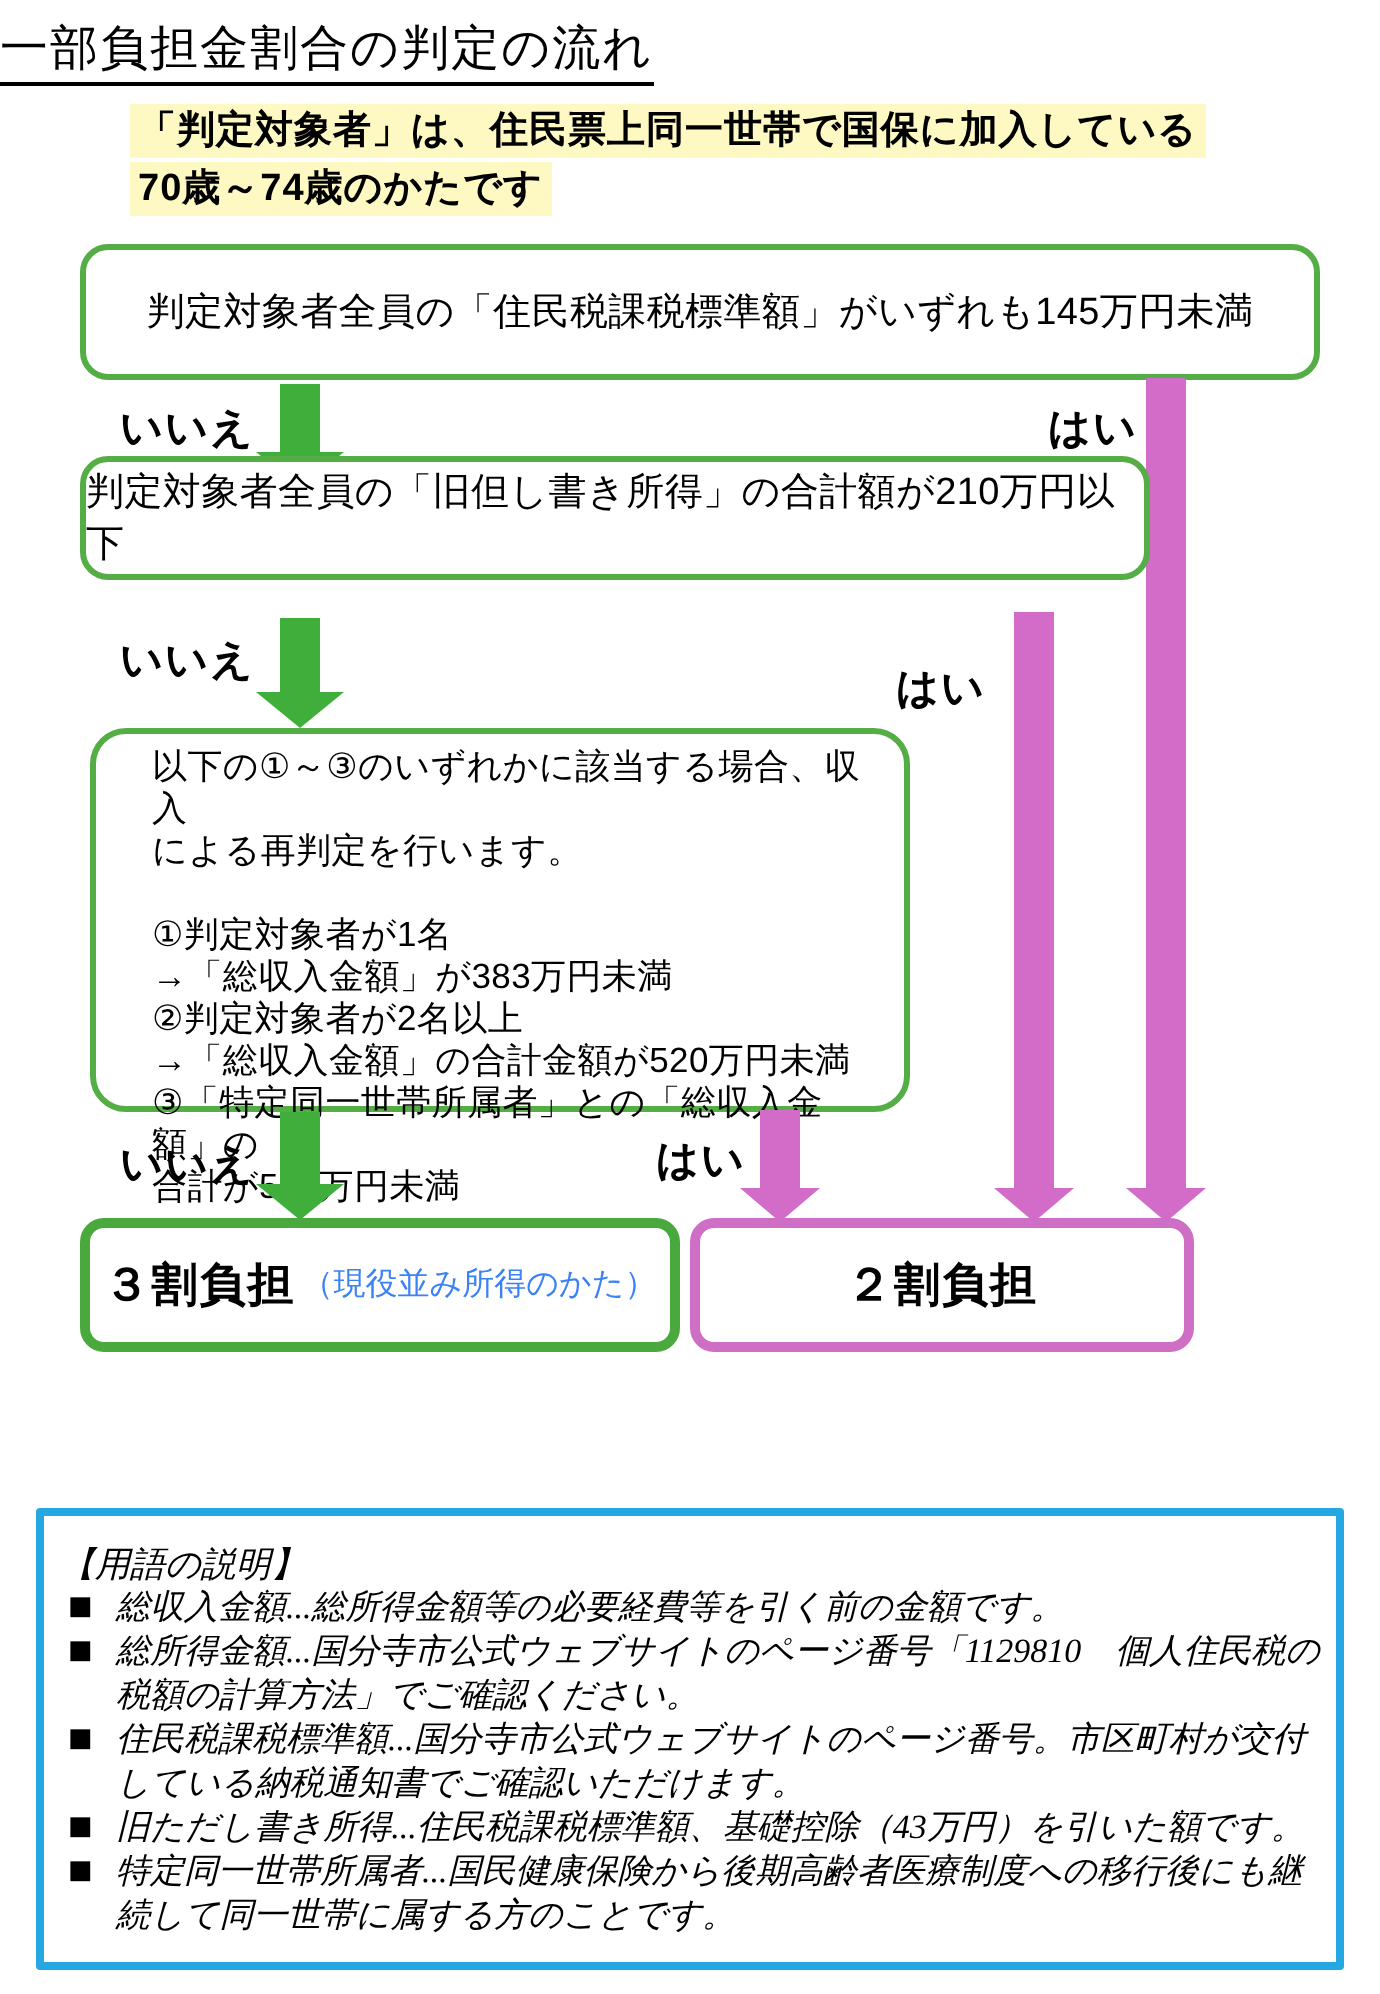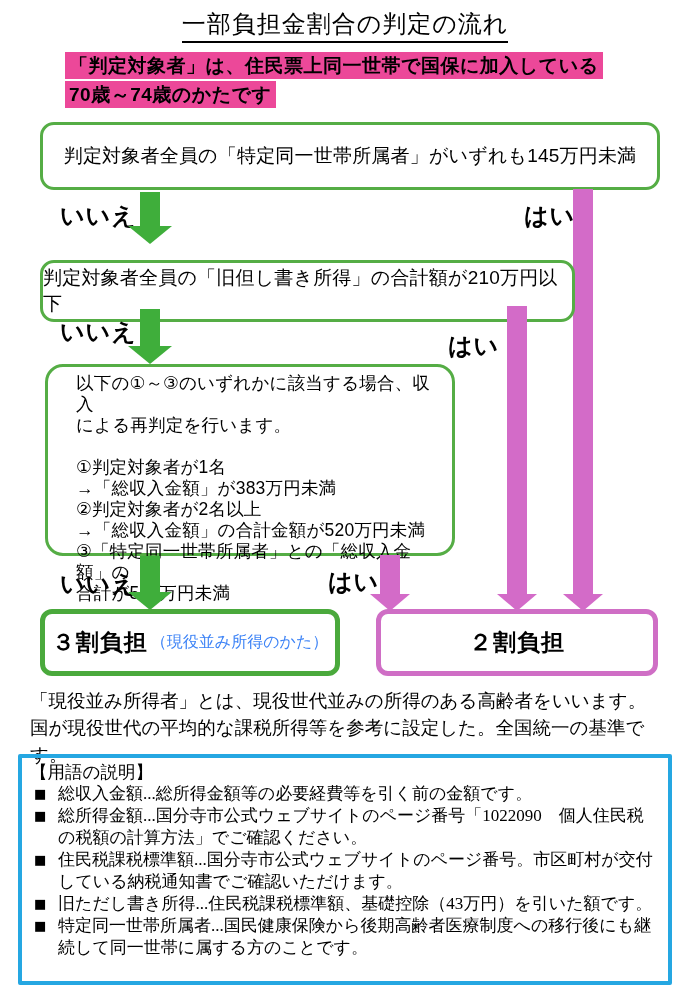--- a/index.html
+++ b/index.html
@@ -7,108 +7,109 @@
   .page {
     position: relative;
     width: 690px;
     height: 997px;
     background: #fff;
     font-family: "Liberation Sans", "DejaVu Sans", sans-serif;
     color: #000;
     overflow: hidden;
   }
   
-  .title-wrap { position: absolute; top: 8px; left: 0; width: 100%; text-align: center; }
+  .title-wrap { position: absolute; top: 8px; left: 0; width: 100%; }
   .title-wrap h1 {
     display: inline-block;
     font-size: 24px;
     font-weight: 500;
     letter-spacing: 1px;
     border-bottom: 2px solid #000;
     padding-bottom: 1px;
   }
   
   .intro { position: absolute; left: 65px; top: 52px; }
   .intro .hl {
     display: table;
-    background: #ec4899;
+    background: #fef9c3;
     font-size: 19px;
     font-weight: 600;
     line-height: 23px;
     padding: 2px 4px;
     margin-bottom: 2px;
     letter-spacing: 0.5px;
   }
   
   .gbox {
     position: absolute;
     border: 3px solid #55ad45;
     border-radius: 14px;
     background: #fff;
     display: flex;
     align-items: center;
     justify-content: center;
     font-size: 19px;
     letter-spacing: 0.2px;
   }
   .box1 { left: 40px; top: 122px; width: 620px; height: 68px; }
-  .box2 { left: 40px; top: 260px; width: 535px; height: 62px; }
+  .box2 { left: 40px; top: 228px; width: 535px; height: 62px; }
   .box3 {
     left: 45px; top: 364px; width: 410px; height: 192px;
     border-radius: 18px;
     align-items: flex-start;
     justify-content: flex-start;
     padding: 6px 6px 0 28px;
     font-size: 17.5px;
     line-height: 21px;
   }
   .pre { white-space: pre-line; }
   
-  .lbl { position: absolute; font-size: 24px; font-weight: 700; letter-spacing: 1px; }
+  .lbl { position: absolute; font-size: 21px; font-weight: 700; letter-spacing: 1px; }
   
   .arr { position: absolute; }
   .arr .bar { position: absolute; left: 50%; transform: translateX(-50%); top: 0; }
   .arr .head { position: absolute; left: 50%; transform: translateX(-50%); width: 0; height: 0; }
   .g .bar { width: 20px; background: #3fae3b; }
   .g .head { border-left: 22px solid transparent; border-right: 22px solid transparent; border-top: 18px solid #3fae3b; }
   .p .bar { width: 20px; background: #d36bc8; }
   .p .head { border-left: 20px solid transparent; border-right: 20px solid transparent; border-top: 17px solid #d36bc8; }
   
   .result {
     position: absolute;
     top: 609px;
     height: 67px;
     background: #fff;
     border-radius: 12px;
     display: flex;
     align-items: center;
     justify-content: center;
   }
   .result-3 { left: 40px; width: 300px; border: 5px solid #4aa93c; }
-  .result-2 { left: 376px; width: 282px; border: 5px solid #cf6ec5; }
+  .result-2 { left: 345px; width: 252px; border: 5px solid #cf6ec5; }
   .result .main { font-size: 23px; font-weight: 700; letter-spacing: 1px; }
   .result .sub { font-size: 16px; font-weight: 400; margin-left: 3px; color: #3b82f6; }
   
   .note {
     position: absolute;
     left: 30px; top: 688px; width: 645px;
     font-family: "Liberation Serif", "DejaVu Serif", serif;
     font-size: 18.5px;
     line-height: 27px;
   }
   
   .glossary {
     position: absolute;
     left: 18px; top: 754px; width: 654px; height: 231px;
     border: 4px solid #25a7e2;
     border-radius: 2px;
-    padding: 3px 8px 6px 8px;
+    padding: 13px 8px 6px 8px;
     font-family: "Liberation Serif", "DejaVu Serif", serif;
     font-size: 17px;
     line-height: 22px;
+    font-style: italic;
   }
   .glossary .ghead { font-size: 17.5px; }
   .glossary ul { list-style: none; }
   .glossary li { position: relative; padding-left: 28px; }
   .glossary li .bullet {
     position: absolute; left: 4px; top: 0;
     font-size: 13px;
     font-family: "DejaVu Sans", sans-serif;
   }
   .glossary .subnote {
@@ -125,21 +126,21 @@
   <div class="title-wrap">
     <h1>一部負担金割合の判定の流れ</h1>
   </div>
 
   <div class="intro">
     <span class="hl">「判定対象者」は、住民票上同一世帯で国保に加入している</span>
     <span class="hl">70歳～74歳のかたです</span>
   </div>
 
   <div class="gbox box1">
-    <span>判定対象者全員の「特定同一世帯所属者」がいずれも145万円未満</span>
+    <span>判定対象者全員の「住民税課税標準額」がいずれも145万円未満</span>
   </div>
 
   <span class="lbl" style="left:60px; top:200px;">いいえ</span>
   <div class="arr g" style="left:128px; top:192px; width:44px; height:52px;">
     <div class="bar" style="height:34px;"></div>
     <div class="head" style="top:34px;"></div>
   </div>
 
   <span class="lbl" style="left:524px; top:200px;">はい</span>
   <div class="arr p" style="left:563px; top:189px; width:40px; height:422px;">
@@ -188,35 +189,31 @@
   </div>
 
   <div class="result result-3">
     <span class="main">３割負担</span>
     <span class="sub">（現役並み所得のかた）</span>
   </div>
   <div class="result result-2">
     <span class="main">２割負担</span>
   </div>
 
-  <div class="note">
-    <div>「現役並み所得者」とは、現役世代並みの所得のある高齢者をいいます。</div>
-    <div>国が現役世代の平均的な課税所得等を参考に設定した。全国統一の基準です。</div>
-  </div>
 
   <div class="glossary">
     <div class="ghead">【用語の説明】</div>
     <ul>
       <li>
         <span class="bullet">■</span>
         <span>総収入金額...総所得金額等の必要経費等を引く前の金額です。</span>
       </li>
       <li>
         <span class="bullet">■</span>
-        <span>総所得金額...国分寺市公式ウェブサイトのページ番号「1022090　個人住民税の税額の計算方法」でご確認ください。</span>
+        <span>総所得金額...国分寺市公式ウェブサイトのページ番号「1129810　個人住民税の税額の計算方法」でご確認ください。</span>
       </li>
       <li>
         <span class="bullet">■</span>
         <span>住民税課税標準額...国分寺市公式ウェブサイトのページ番号。市区町村が交付している納税通知書でご確認いただけます。</span>
       </li>
       <li>
         <span class="bullet">■</span>
         <span>旧ただし書き所得...住民税課税標準額、基礎控除（43万円）を引いた額です。</span>
       </li>
     </ul>

